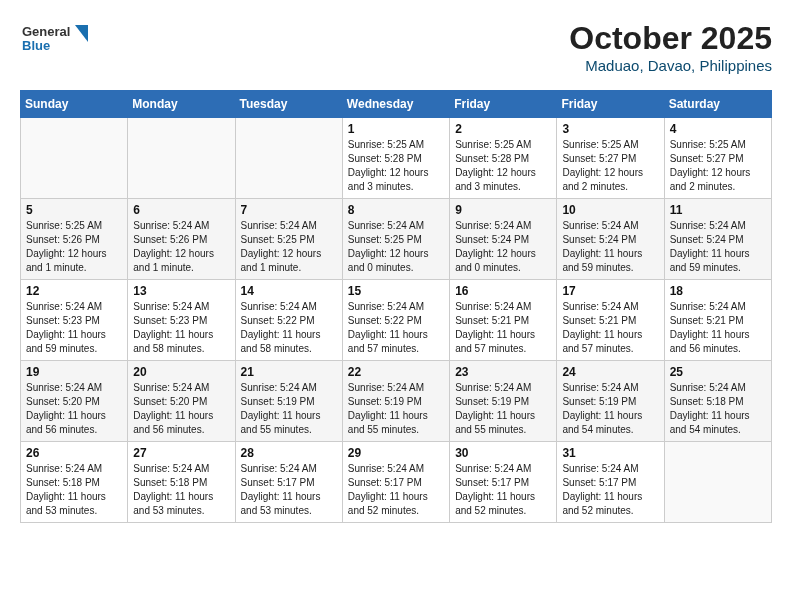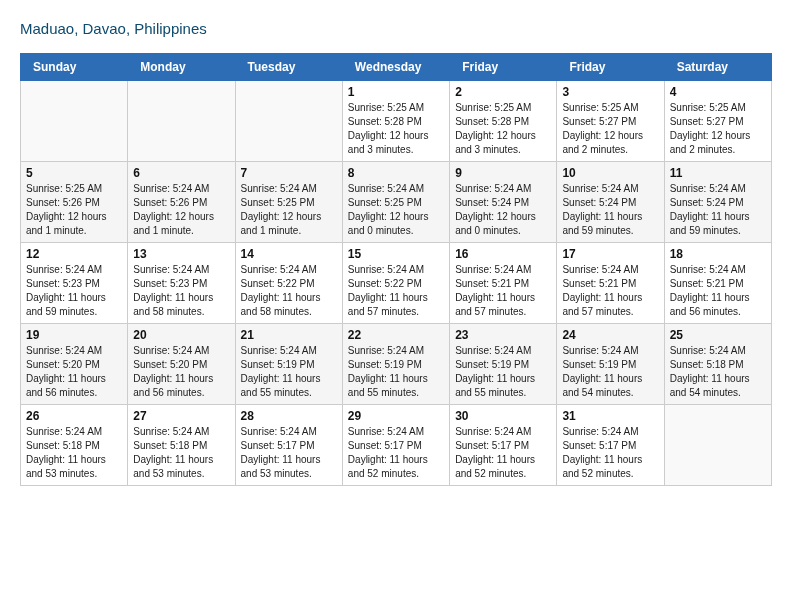--- a/index.html
+++ b/index.html
@@ -34,21 +34,21 @@
       color: #0c4a6e;
     }
     table {
       width: 100%;
       border-collapse: collapse;
       font-size: 11px;
     }
     thead tr th {
       background-color: #2d6db5;
       color: #fff;
-      padding: 6px 12px;
+      padding: 6px 4px;
       text-align: left;
       font-size: 12px;
       border: 1px solid #2d6db5;
     }
     tbody tr td {
       border: 1px solid #ccc;
       vertical-align: top;
       padding: 4px 5px;
       width: calc(100% / 7);
       height: 80px;
@@ -69,21 +69,29 @@
       line-height: 1.4;
     }
     .empty-cell {
       background: #f9f9f9 !important;
     }
   </style>
 </head>
 <body>
 
 <div class="header">
+  <div class="logo">
+  <svg width="70" height="45" viewBox="0 0 70 45" xmlns="http://www.w3.org/2000/svg">
+    <text x="2" y="16" font-size="13" font-weight="bold" fill="#333" font-family="Arial">General</text>
+    <text x="2" y="30" font-size="13" font-weight="bold" fill="#1a6faf" font-family="Arial">Blue</text>
+    <polygon points="55,5 68,5 68,22" fill="#1a6faf"></polygon>
+  </svg>
+</div>
   <div class="title-block">
+    <div class="month-title">October 2025</div>
     <div class="location">Maduao, Davao, Philippines</div>
   </div>
 </div>
 
 <table>
   <thead>
     <tr>
     <th>Sunday</th>
         <th>Monday</th>
         <th>Tuesday</th>

